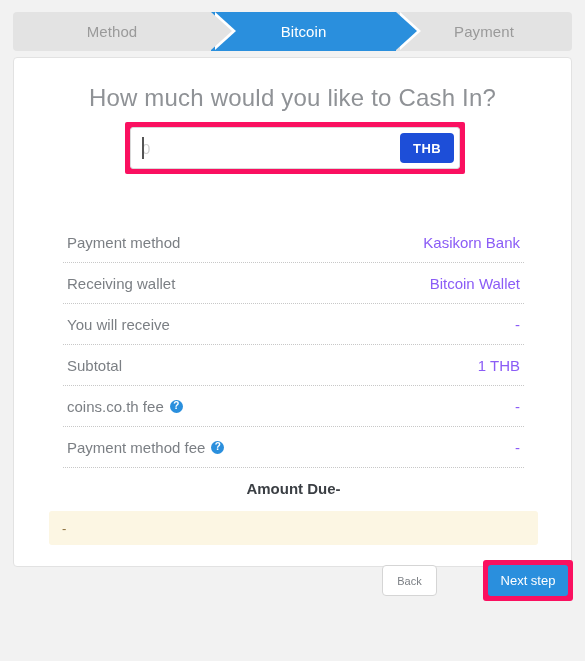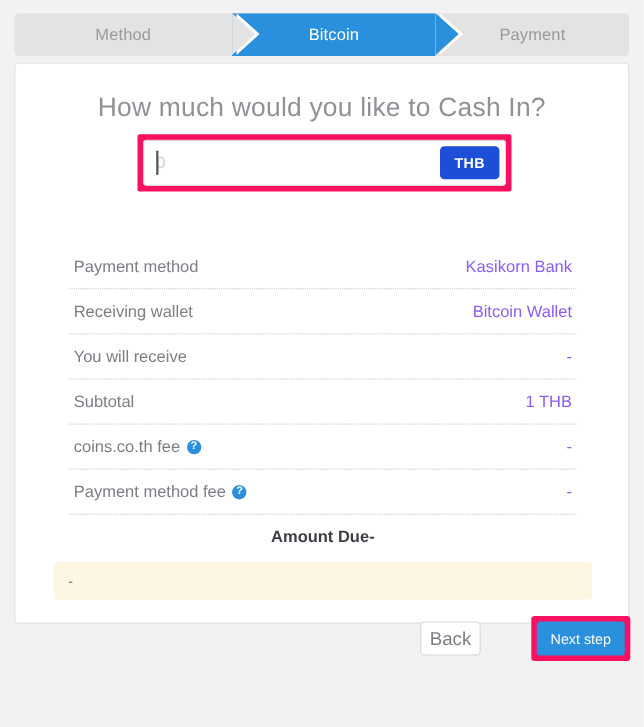--- a/index.html
+++ b/index.html
@@ -188,21 +188,21 @@
 
   
   .btn-back {
     position: absolute;
     left: 368px; top: 507px;
     width: 55px; height: 31px;
     background: #ffffff;
     border: 1px solid #d5d5d5;
     border-radius: 4px;
     font-family: "Liberation Sans", sans-serif;
-    font-size: 17px;
+    font-size: 11px;
     color: #7b7f84;
     cursor: pointer;
   }
   .next-highlight {
     position: absolute;
     left: 429px; top: 502px;
     width: 90px; height: 41px;
     background: #fa1060;
     border-radius: 3px;
     padding: 5px;

